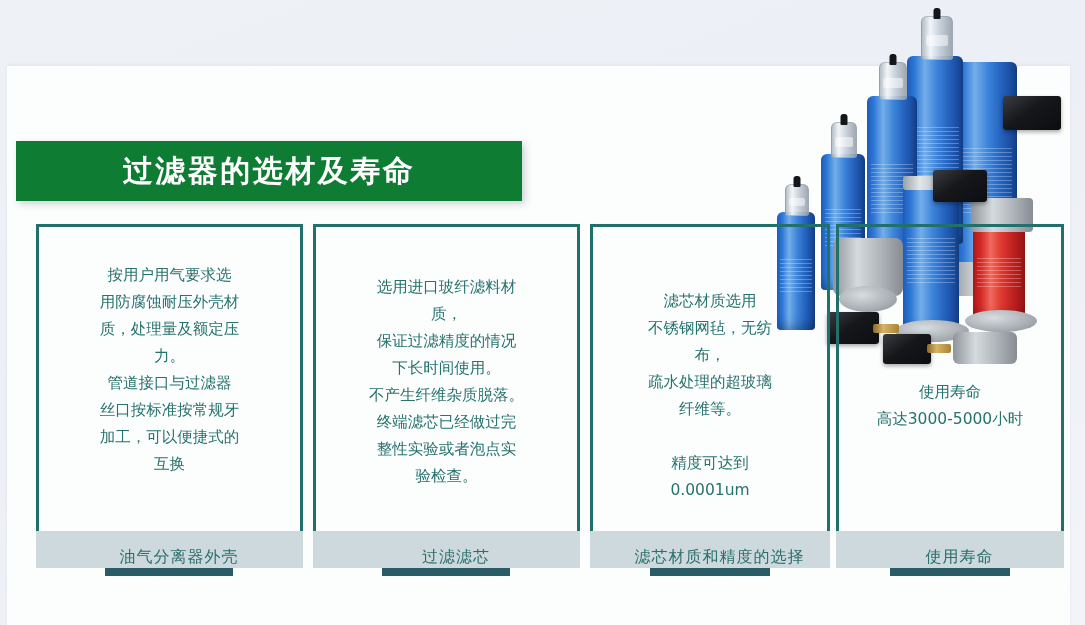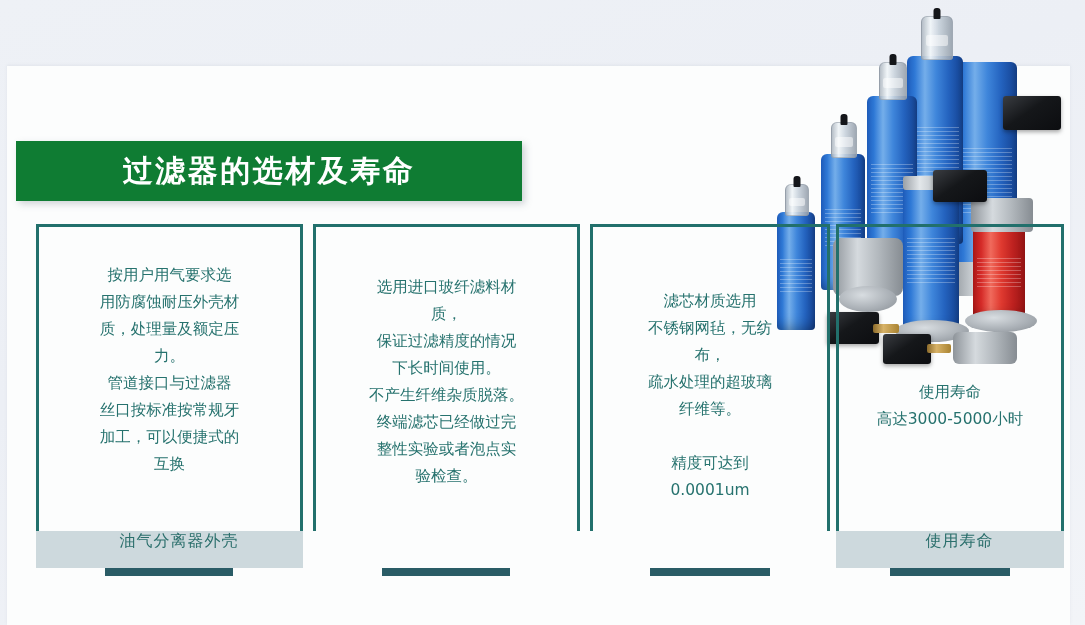--- a/index.html
+++ b/index.html
@@ -175,21 +175,21 @@
     text-align: center;
     color: #26726e;
     font-size: 15.5px;
     line-height: 27px;
     white-space: pre-line;
   }
   .footer-bar {
     position: absolute;
     background: #cdd9dd;
     display: flex;
-    align-items: flex-start;
+    align-items: flex-end;
     justify-content: center;
     padding-left: 19px;
   }
   .footer-label {
     color: #2b6f6c;
     font-size: 16px;
     letter-spacing: 1px;
   }
   .footer-underline {
     position: absolute;
@@ -286,33 +286,39 @@
     <div class="card" style="width:267px; height:307px;"></div>
     <div class="card-text" style="top:50px;">选用进口玻纤滤料材
 质，
 保证过滤精度的情况
 下长时间使用。
 不产生纤维杂质脱落。
 终端滤芯已经做过完
 整性实验或者泡点实
 验检查。</div>
   </div>
+  <div class="footer-bar" style="left:313px; top:531px; width:267px; height:37px;">
+    <span class="footer-label">过滤滤芯</span>
+  </div>
   <div class="footer-underline" style="left:382px; top:568px; width:128px;"></div>
 
   <div class="column" style="left:590px; width:240px;">
     <div class="card" style="width:240px; height:307px;"></div>
     <div class="card-text" style="top:64px;">滤芯材质选用
 不锈钢网毡，无纺
 布，
 疏水处理的超玻璃
 纤维等。
 
 精度可达到
 0.0001um</div>
   </div>
+  <div class="footer-bar" style="left:590px; top:531px; width:240px; height:37px;">
+    <span class="footer-label">滤芯材质和精度的选择</span>
+  </div>
   <div class="footer-underline" style="left:650px; top:568px; width:120px;"></div>
 
   <div class="column" style="left:836px; width:228px;">
     <div class="card" style="width:228px; height:307px;"></div>
     <div class="card-text" style="top:155px;">使用寿命
 高达3000-5000小时</div>
   </div>
   <div class="footer-bar" style="left:836px; top:531px; width:228px; height:37px;">
     <span class="footer-label">使用寿命</span>
   </div>

